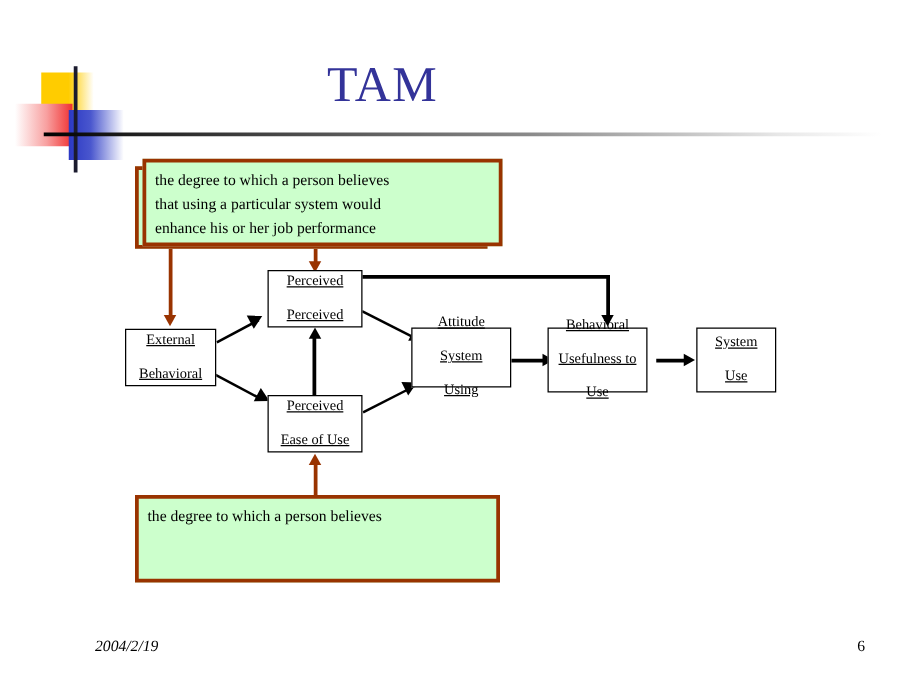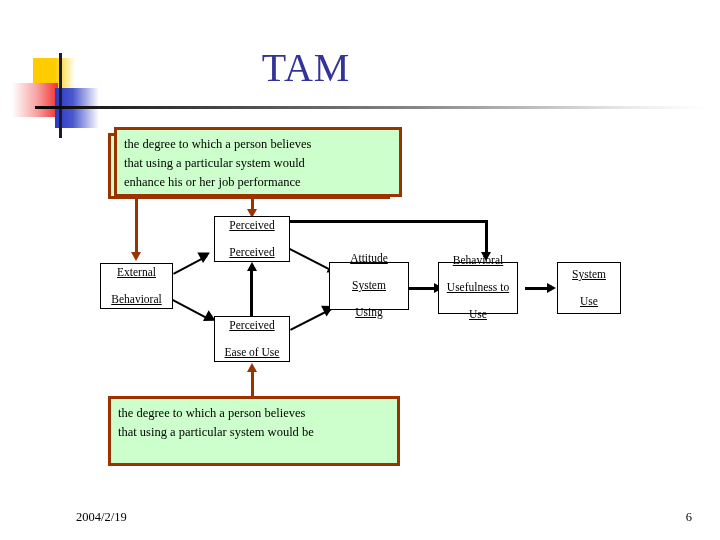--- a/index.html
+++ b/index.html
@@ -160,20 +160,21 @@
     border-left: 11px solid #000000;
     transform-origin: 0 50%;
   }
 
   
   .footer-date {
     position: absolute;
     left: 76px; top: 510px;
     font-size: 12.5px;
     color: #000000;
+    font-style: italic;
   }
   .footer-page {
     position: absolute;
     right: 28px; top: 510px;
     font-size: 12.5px;
     color: #000000;
   }
 </style>
 </head>
 <body>
@@ -276,20 +277,19 @@
 
   <div class="ln" style="left:525px; top:287px; width:26px; height:3px;"></div>
   <div class="arrowhead ah-right" style="left:547px; top:283px;"></div>
 
   <div class="ln ln-brown" style="left:251px; top:370px; width:2.5px; height:28px;"></div>
   <div class="arrowhead ah-up-brown" style="left:247px; top:363px;"></div>
 
   <div class="callout" style="left:108px; top:396px; width:292px; height:70px;">
     <div>
       <div>the degree to which a person believes</div>
-      <div>that using a particular system would be</div>
     </div>
   </div>
 
   <div class="footer-date">2004/2/19</div>
   <div class="footer-page">6</div>
 
 </div>
 
 </body></html>

